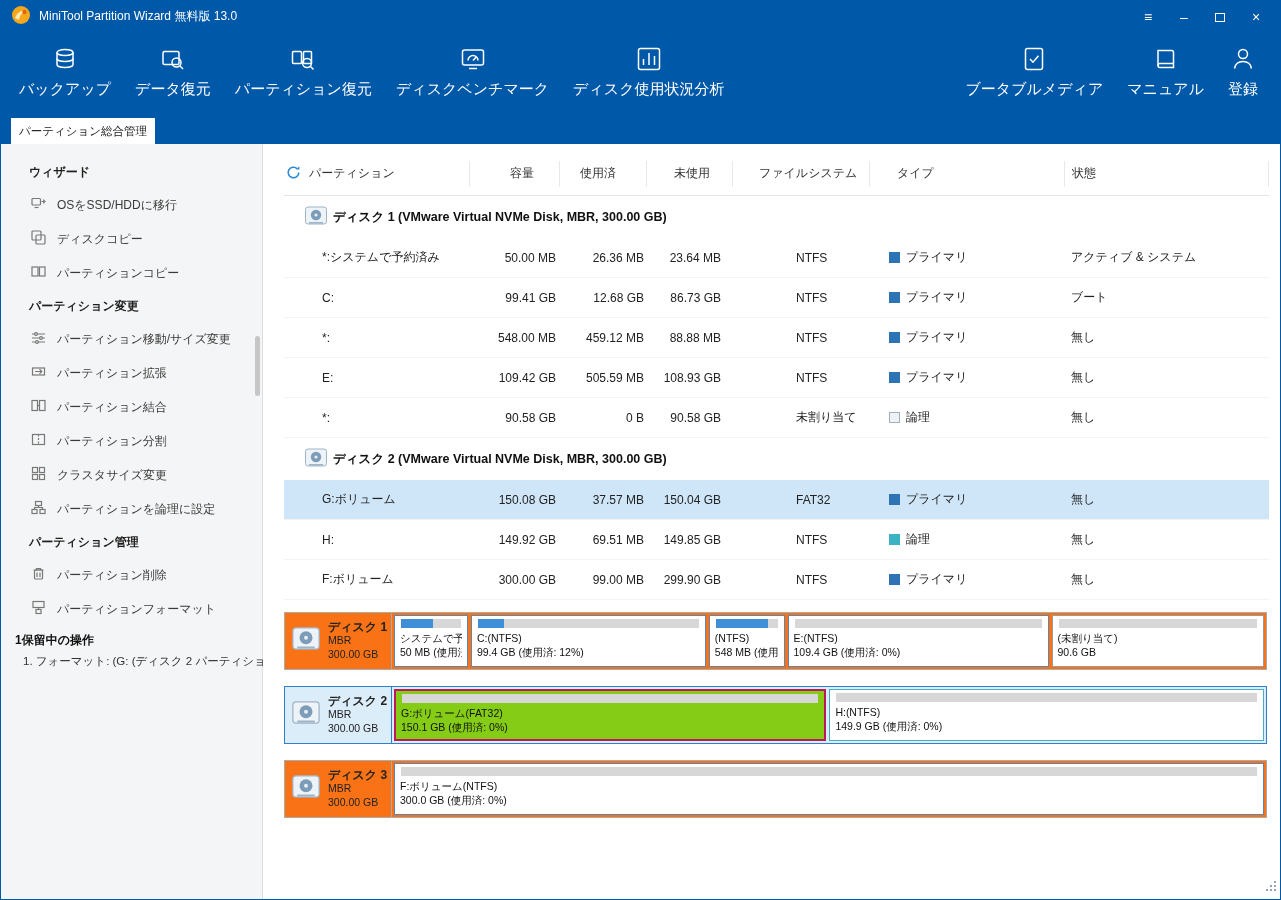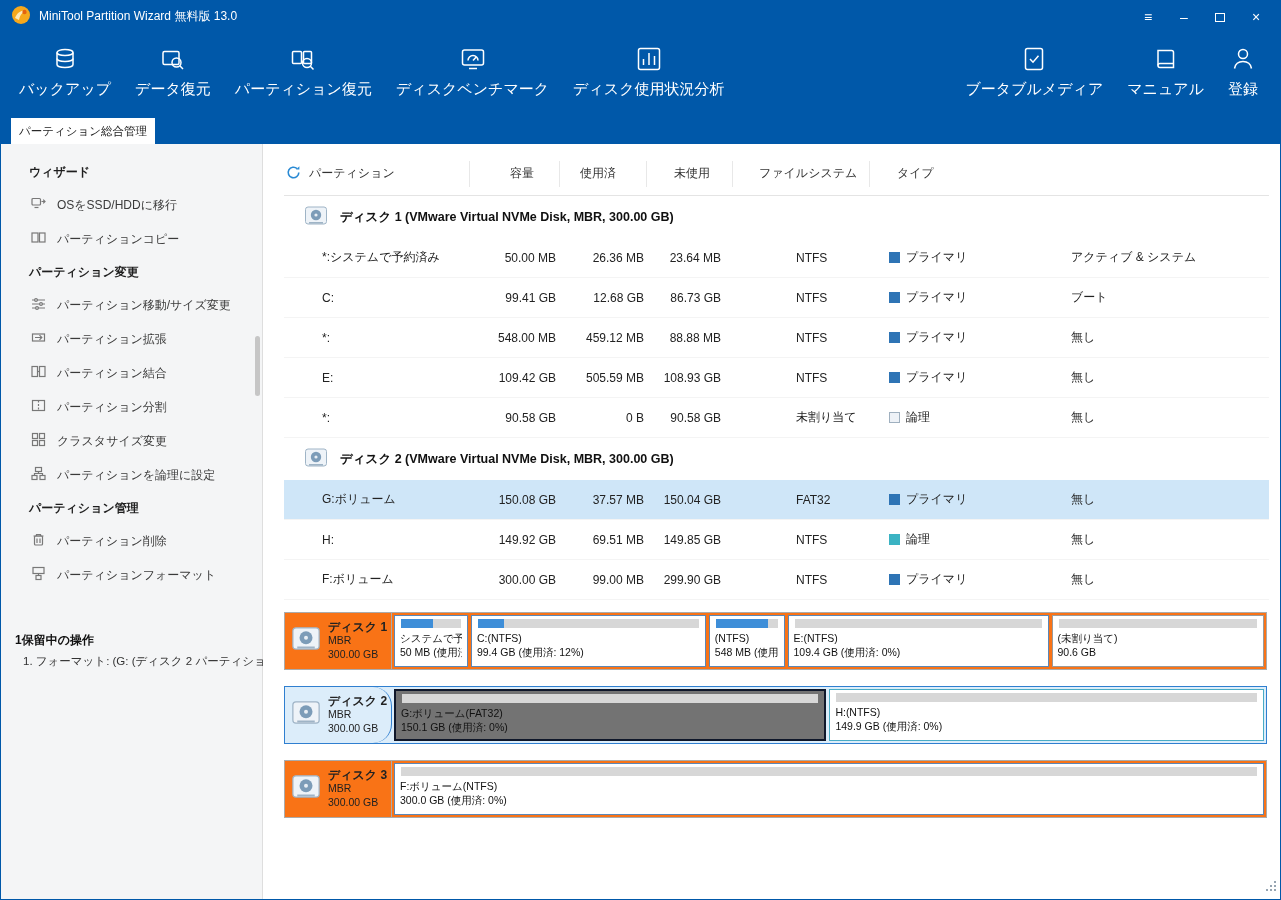--- a/index.html
+++ b/index.html
@@ -43,49 +43,49 @@
   .ptable{margin:8px 11px 0 21px;}
   .thead{height:44px;align-items:center;border-bottom:1px solid #e4e4e4;font-size:12px;color:#333;}
   .hc{height:26px;display:flex;align-items:center;border-left:1px solid #e8e8e8;}
   .hc.c1{border-left:none;padding-left:2px;gap:8px;}
   .hc.c2{padding-left:40px;}
   .hc.c3{padding-left:20px;}
   .hc.c4{padding-left:27px;}
   .hc.c5{padding-left:26px;}
   .hc.c6{padding-left:27px;}
   .hc.c7{padding-left:7px;border-right:1px solid #e8e8e8;}
-  .dgroup{height:42px;display:flex;align-items:center;gap:12px;padding-left:20px;font-weight:bold;font-size:12.5px;color:#101010;}
+  .dgroup{height:42px;display:flex;align-items:center;gap:5px;padding-left:20px;font-weight:bold;font-size:12.5px;color:#101010;}
   .prow{height:40px;align-items:center;font-size:12px;color:#222;border-bottom:1px solid #f4f4f4;cursor:pointer;}
   .prow.sel{background:#cfe6f8;}
   .cell{overflow:hidden;white-space:nowrap;}
   .cell.p1{padding-left:38px;}
   .cell.num{text-align:right;}
   .cell.n2{padding-right:3px;}
   .cell.n3{padding-right:2px;}
   .cell.n4{padding-right:11px;}
   .cell.fs{padding-left:64px;}
   .cell.type{display:flex;align-items:center;gap:6px;padding-left:20px;}
   .cell.st{padding-left:7px;}
   .sq{width:11px;height:11px;flex:none;}
   .sq.primary{background:#2e74b5;}
   .sq.logical{background:#3bb3c3;}
   .sq.unalloc{background:#eef2f7;border:1px solid #9fb0bf;}
   
   .dmaprow{height:58px;margin:0 13px 16px 21px;border:1px solid #ababab;display:flex;background:#f97316;}
   .dmaprow.first{margin-top:12px;}
   .dmaprow.sel{border-color:#2f7fd0;background:#dcedfa;}
   .dcard{width:107px;flex:none;border-right:1px solid #ababab;display:flex;align-items:center;gap:7px;padding-left:6px;cursor:pointer;}
-  .dmaprow.sel .dcard{border-right-color:#2f7fd0;border-radius:19px;}
+  .dmaprow.sel .dcard{border-right-color:#2f7fd0;}
   .dtxt{font-size:10.5px;color:#222;line-height:13.5px;white-space:nowrap;}
   .dname{font-weight:bold;font-size:12px;}
   .parts{flex:1;display:flex;gap:3px;padding:2px;min-width:0;}
   .pblock{border:1px solid #5b87b7;padding:2px 5px;overflow:hidden;background:#fff;cursor:pointer;min-width:0;}
   .pblock.logical{border-color:#4aacc5;}
   .pblock.unalloc{border-color:#9a9a9a;}
-  .pblock.selblk{border:2px solid #0f172a;background:#737373;}
+  .pblock.selblk{border:2px solid #be185d;background:#84cc16;}
   .ubar{height:9px;background:#d7d7d7;margin:1px 1px 3px 1px;overflow:hidden;}
   .ubar .fill{height:100%;background:#3e8ed8;width:0;}
   .bl{font-size:10.5px;line-height:14px;white-space:nowrap;color:#111;overflow:hidden;}
   .grip{position:absolute;right:3px;bottom:3px;cursor:nwse-resize;}
 </style>
 </head>
 <body>
 
 <div class="window">
 
@@ -203,20 +203,27 @@
         <div class="side-item">
           <span><svg width="15" height="15" viewBox="0 0 15 15" fill="none" stroke="#787878" stroke-width="1.2">
                 <rect x="1" y="2.5" width="8.5" height="6.5" rx="1"></rect>
                 <path d="M10.5 5.5h3.5M12.2 3.7L14 5.5l-1.8 1.8"></path>
                 <path d="M3.5 11.5h4"></path>
               </svg></span>
           <span>OSをSSD/HDDに移行</span>
         </div>
         <div class="side-item">
           <span><svg width="15" height="15" viewBox="0 0 15 15" fill="none" stroke="#787878" stroke-width="1.2">
+                <rect x="1" y="1" width="9" height="9" rx="1"></rect>
+                <rect x="5" y="5" width="9" height="9" rx="1"></rect>
+              </svg></span>
+          <span>ディスクコピー</span>
+        </div>
+        <div class="side-item">
+          <span><svg width="15" height="15" viewBox="0 0 15 15" fill="none" stroke="#787878" stroke-width="1.2">
                 <rect x="1" y="3" width="6" height="9"></rect>
                 <rect x="8.5" y="3" width="5.5" height="9"></rect>
               </svg></span>
           <span>パーティションコピー</span>
         </div>
 
         <div class="side-h">パーティション変更</div>
         <div class="side-item">
           <span><svg width="15" height="15" viewBox="0 0 15 15" fill="none" stroke="#787878" stroke-width="1.2">
                 <path d="M1 4h13M1 8h13M1 12h13"></path>
@@ -314,20 +321,21 @@
                   <path d="M12.8 7.5a5.3 5.3 0 1 1-1.7-3.9" fill="none" stroke="#2a8ad4" stroke-width="1.6"></path>
                   <path d="M13.4 1.2v3.4h-3.4z" fill="#2a8ad4"></path>
                 </svg></span>
             <span>パーティション</span>
           </div>
           <div class="hc c2">容量</div>
           <div class="hc c3">使用済</div>
           <div class="hc c4">未使用</div>
           <div class="hc c5">ファイルシステム</div>
           <div class="hc c6">タイプ</div>
+          <div class="hc c7">状態</div>
         </div>
 
         <div class="dgroup">
           <span><svg width="24" height="24" viewBox="0 0 24 24">
                 <rect x="1.5" y="3" width="21" height="17" rx="2.5" fill="#eef3f8" stroke="#9fb4c6"></rect>
                 <circle cx="12" cy="11" r="5.2" fill="#7c9cb8"></circle>
                 <circle cx="12" cy="11" r="1.6" fill="#e8eef4"></circle>
                 <rect x="5" y="18" width="14" height="1.6" fill="#9fb4c6"></rect>
               </svg></span>
           <span>ディスク 1 (VMware Virtual NVMe Disk, MBR, 300.00 GB)</span>

